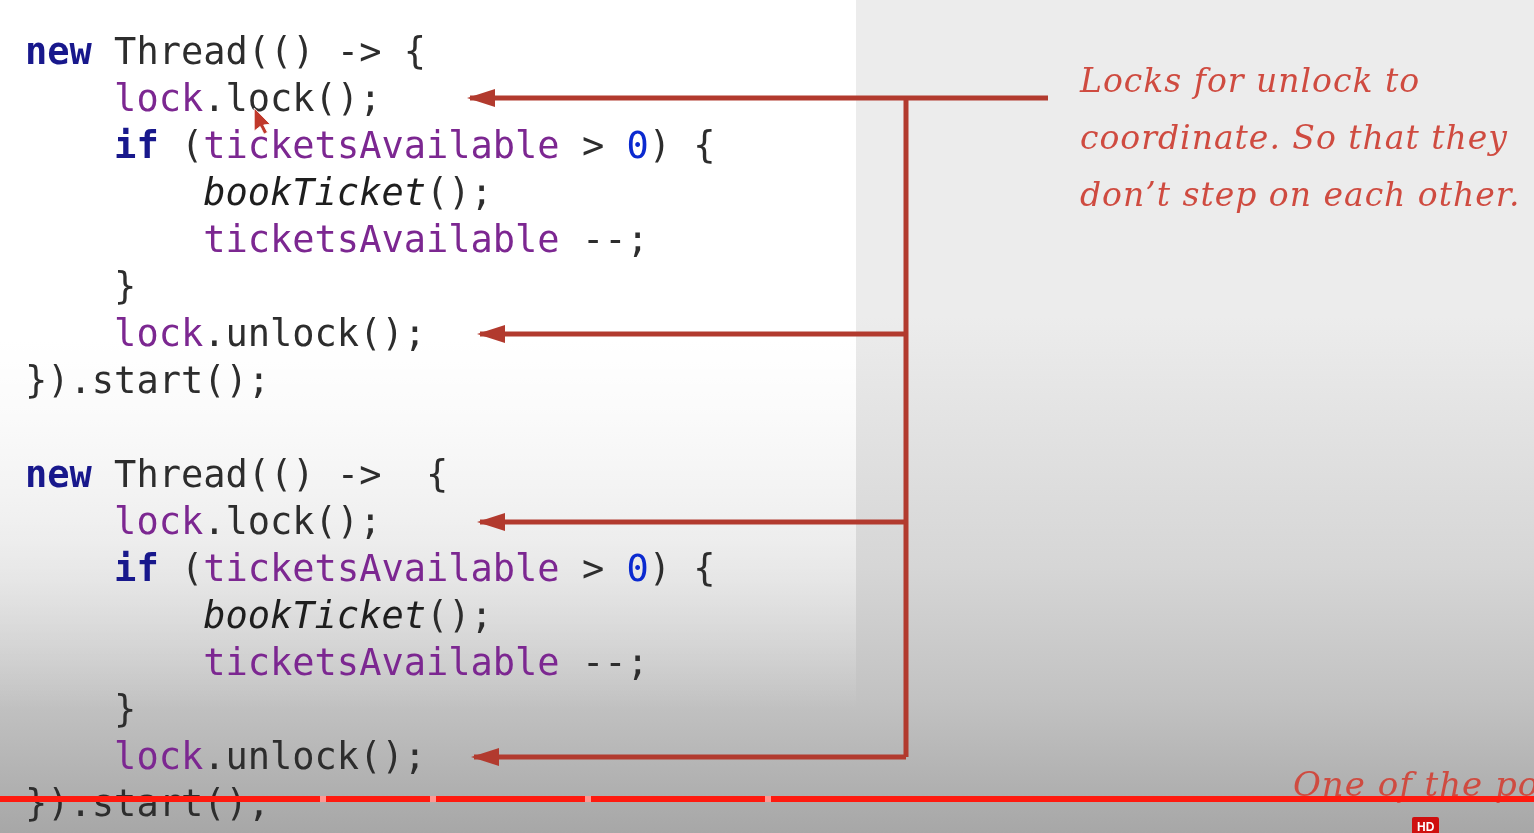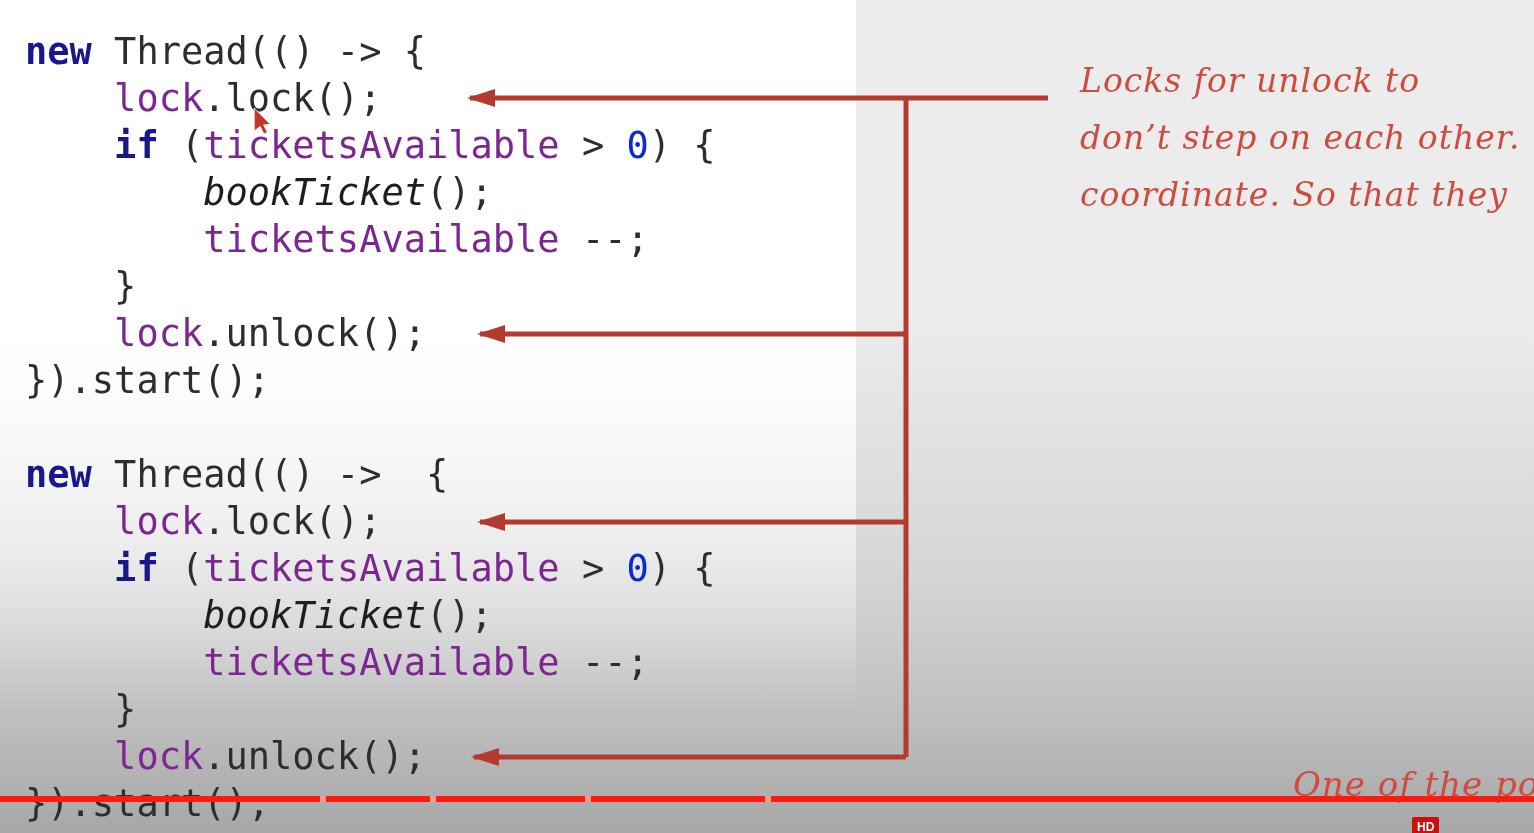--- a/index.html
+++ b/index.html
@@ -96,22 +96,22 @@
     <line x1="906" y1="522" x2="480" y2="522" stroke="#b23a2e" stroke-width="5" marker-end="url(#ah)"></line>
     <line x1="906" y1="757" x2="474" y2="757" stroke="#b23a2e" stroke-width="5" marker-end="url(#ah)"></line>
 
     <g transform="translate(252,108) scale(1.1)">
       <path d="M2,0 L2,21 L7.4,16.8 L10.9,23.8 L14.1,22.1 L10.6,15.4 L16.6,14.8 Z" fill="#c0392b" stroke="#ffffff" stroke-width="0.8"></path>
     </g>
   </svg>
 
   <div class="note-top">
       <div class="note-line">Locks for unlock to</div>
+      <div class="note-line">coordinate. So that they</div>
       <div class="note-line">don’t step on each other.</div>
-      <div class="note-line">coordinate. So that they</div>
     </div>
 
   <div class="note-bottom">One of the poss</div>
 
   <div class="progress">
       <div class="marker" style="left: 320px;"></div>
       <div class="marker" style="left: 430px;"></div>
       <div class="marker" style="left: 585px;"></div>
       <div class="marker" style="left: 765px;"></div>
     </div>

